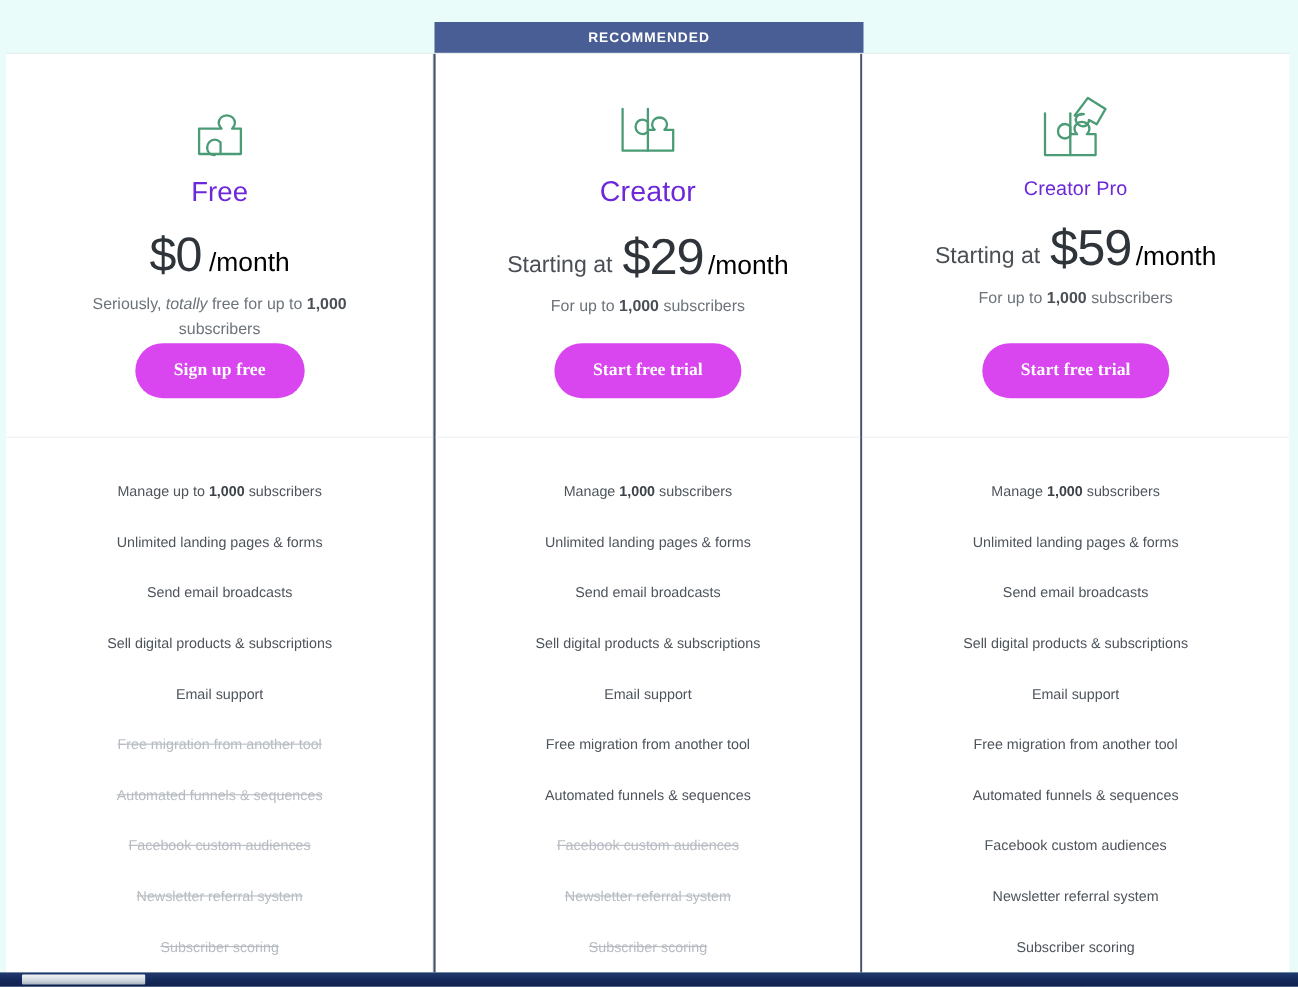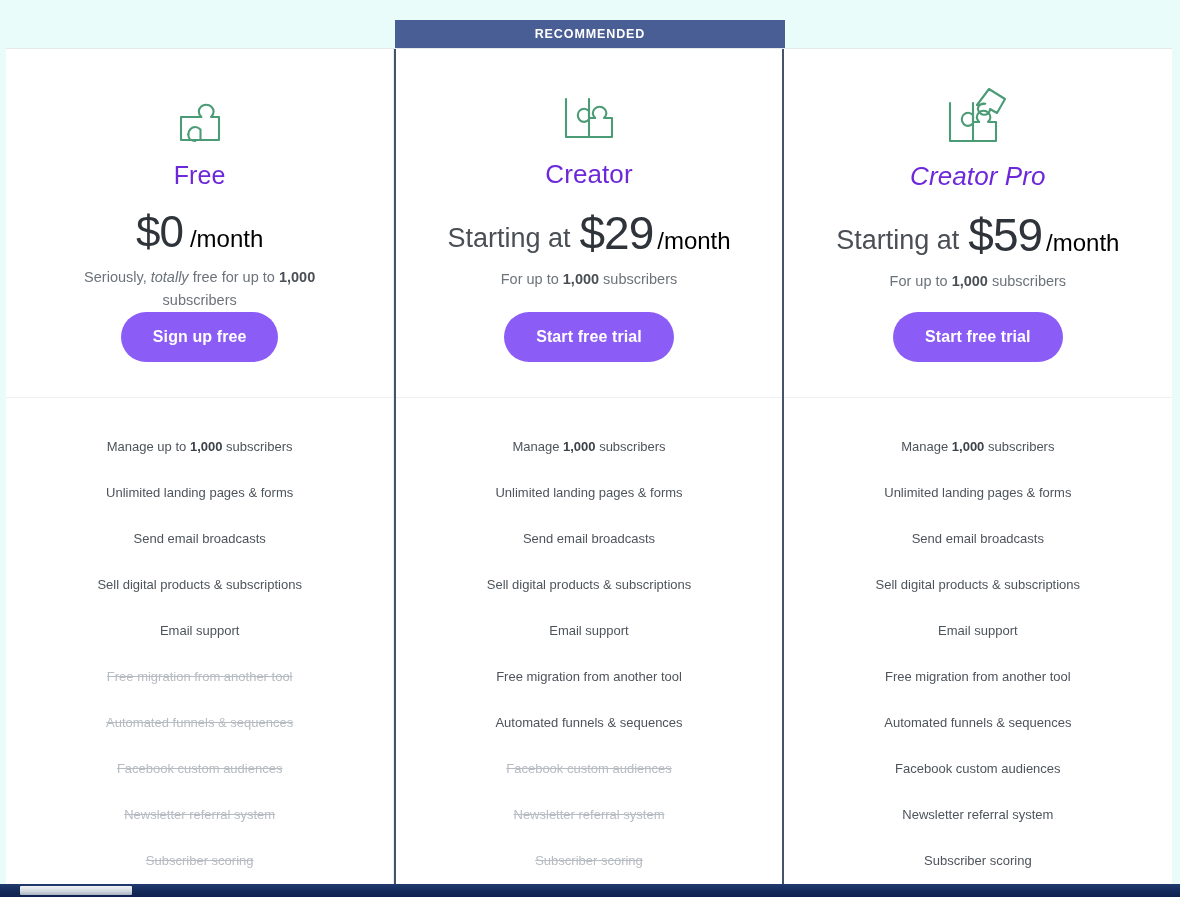--- a/index.html
+++ b/index.html
@@ -91,32 +91,32 @@
   .plan-icon svg { display: block; }
 
   .plan-name {
     margin-top: 14px;
     font-size: 25px;
     color: #6d28d9;
     font-weight: normal;
     letter-spacing: 0.1px;
   }
   .col.featured .plan-name { font-size: 26px; }
-  .col.pro .plan-name { font-size: 26px; font-style: italic; }
+  .col.pro .plan-name { font-size: 18px; }
 
   .price-row {
     margin-top: 20px;
     display: flex;
     align-items: baseline;
     justify-content: center;
     color: #2f343a;
     white-space: nowrap;
   }
   .price-prefix {
-    font-size: 27px;
+    font-size: 21px;
     color: #4a4f55;
     margin-right: 9px;
     position: relative;
     top: -2px;
   }
   .price-amount {
     font-size: 46px;
     letter-spacing: -1px;
     color: #2f343a;
     line-height: 1;
@@ -140,25 +140,25 @@
   .price-note b { color: #4a4f55; font-weight: bold; }
   .price-note i { font-style: italic; }
 
   .cta-wrap {
     margin-top: auto;
     margin-bottom: 35px;
     display: flex;
     justify-content: center;
   }
   .cta {
-    background: #8b5cf6;
+    background: #d946ef;
     color: #ffffff;
     border: none;
     border-radius: 26px;
-    font-family: Liberation Sans, sans-serif;
+    font-family: Liberation Serif, serif;
     font-size: 16px;
     font-weight: bold;
     padding: 0 32px;
     height: 50px;
     min-width: 154px;
     cursor: pointer;
     letter-spacing: 0.1px;
   }
   .col.featured .cta, .col.pro .cta { min-width: 170px; }
 

